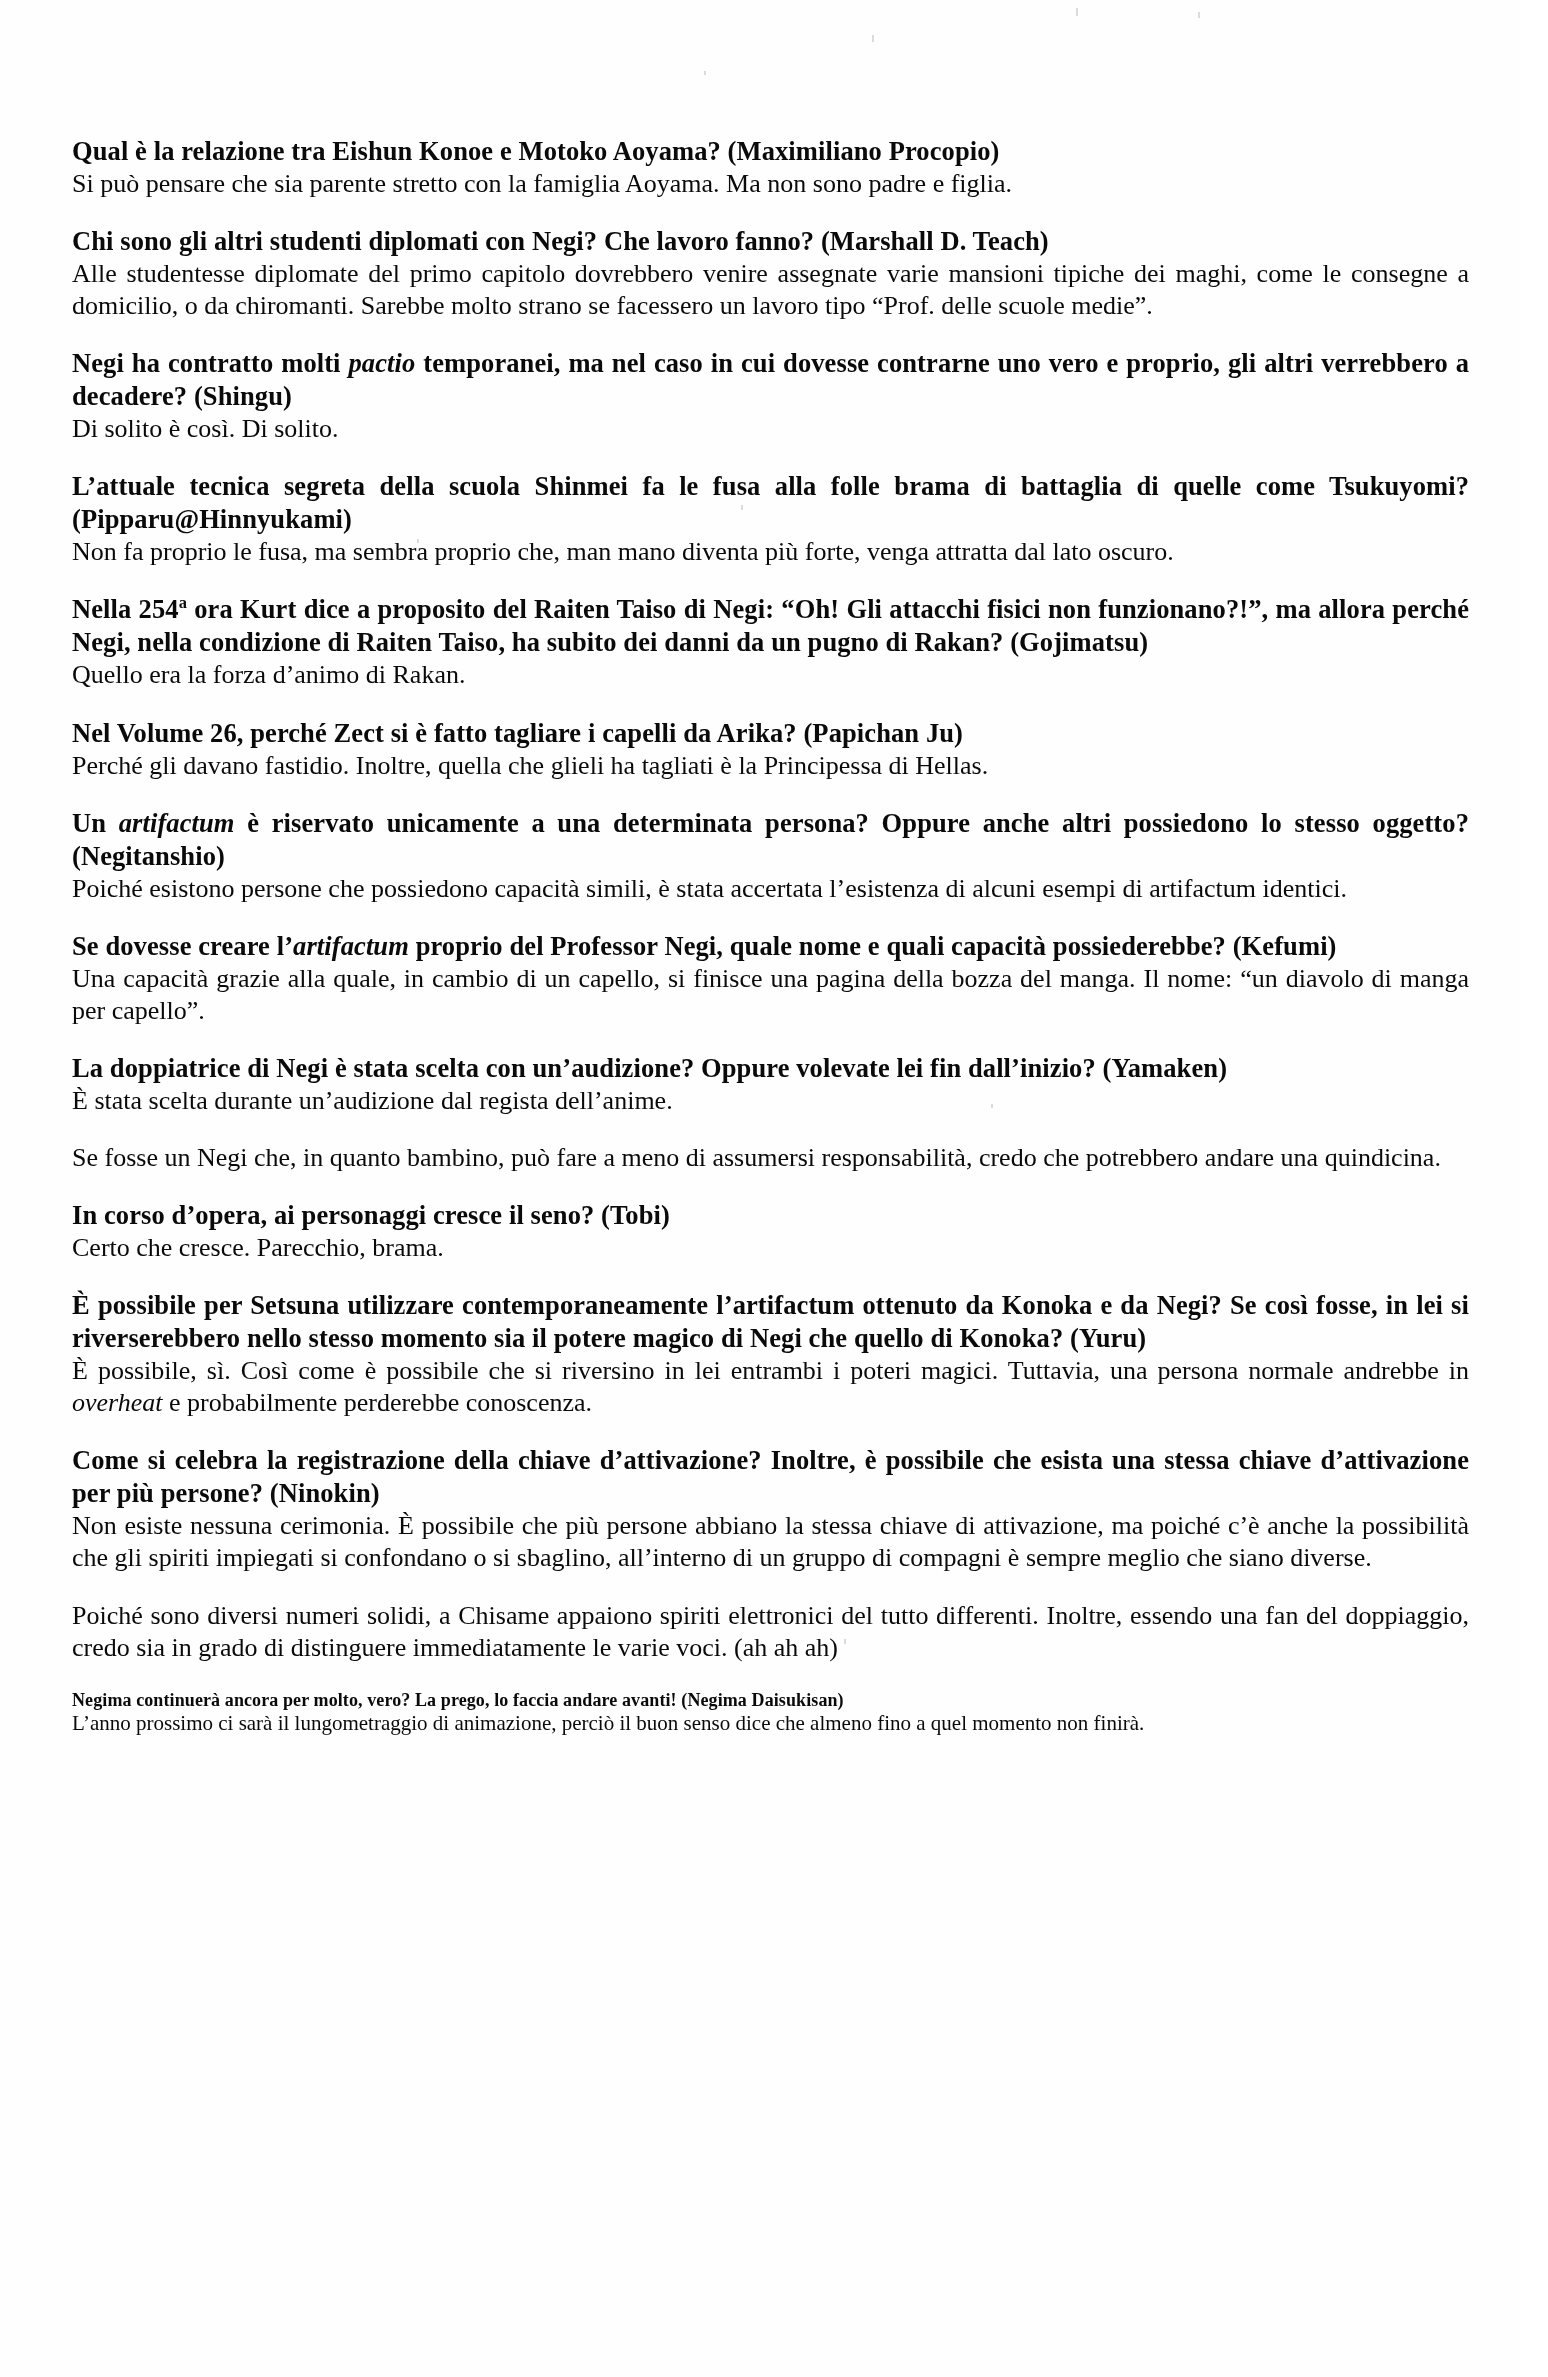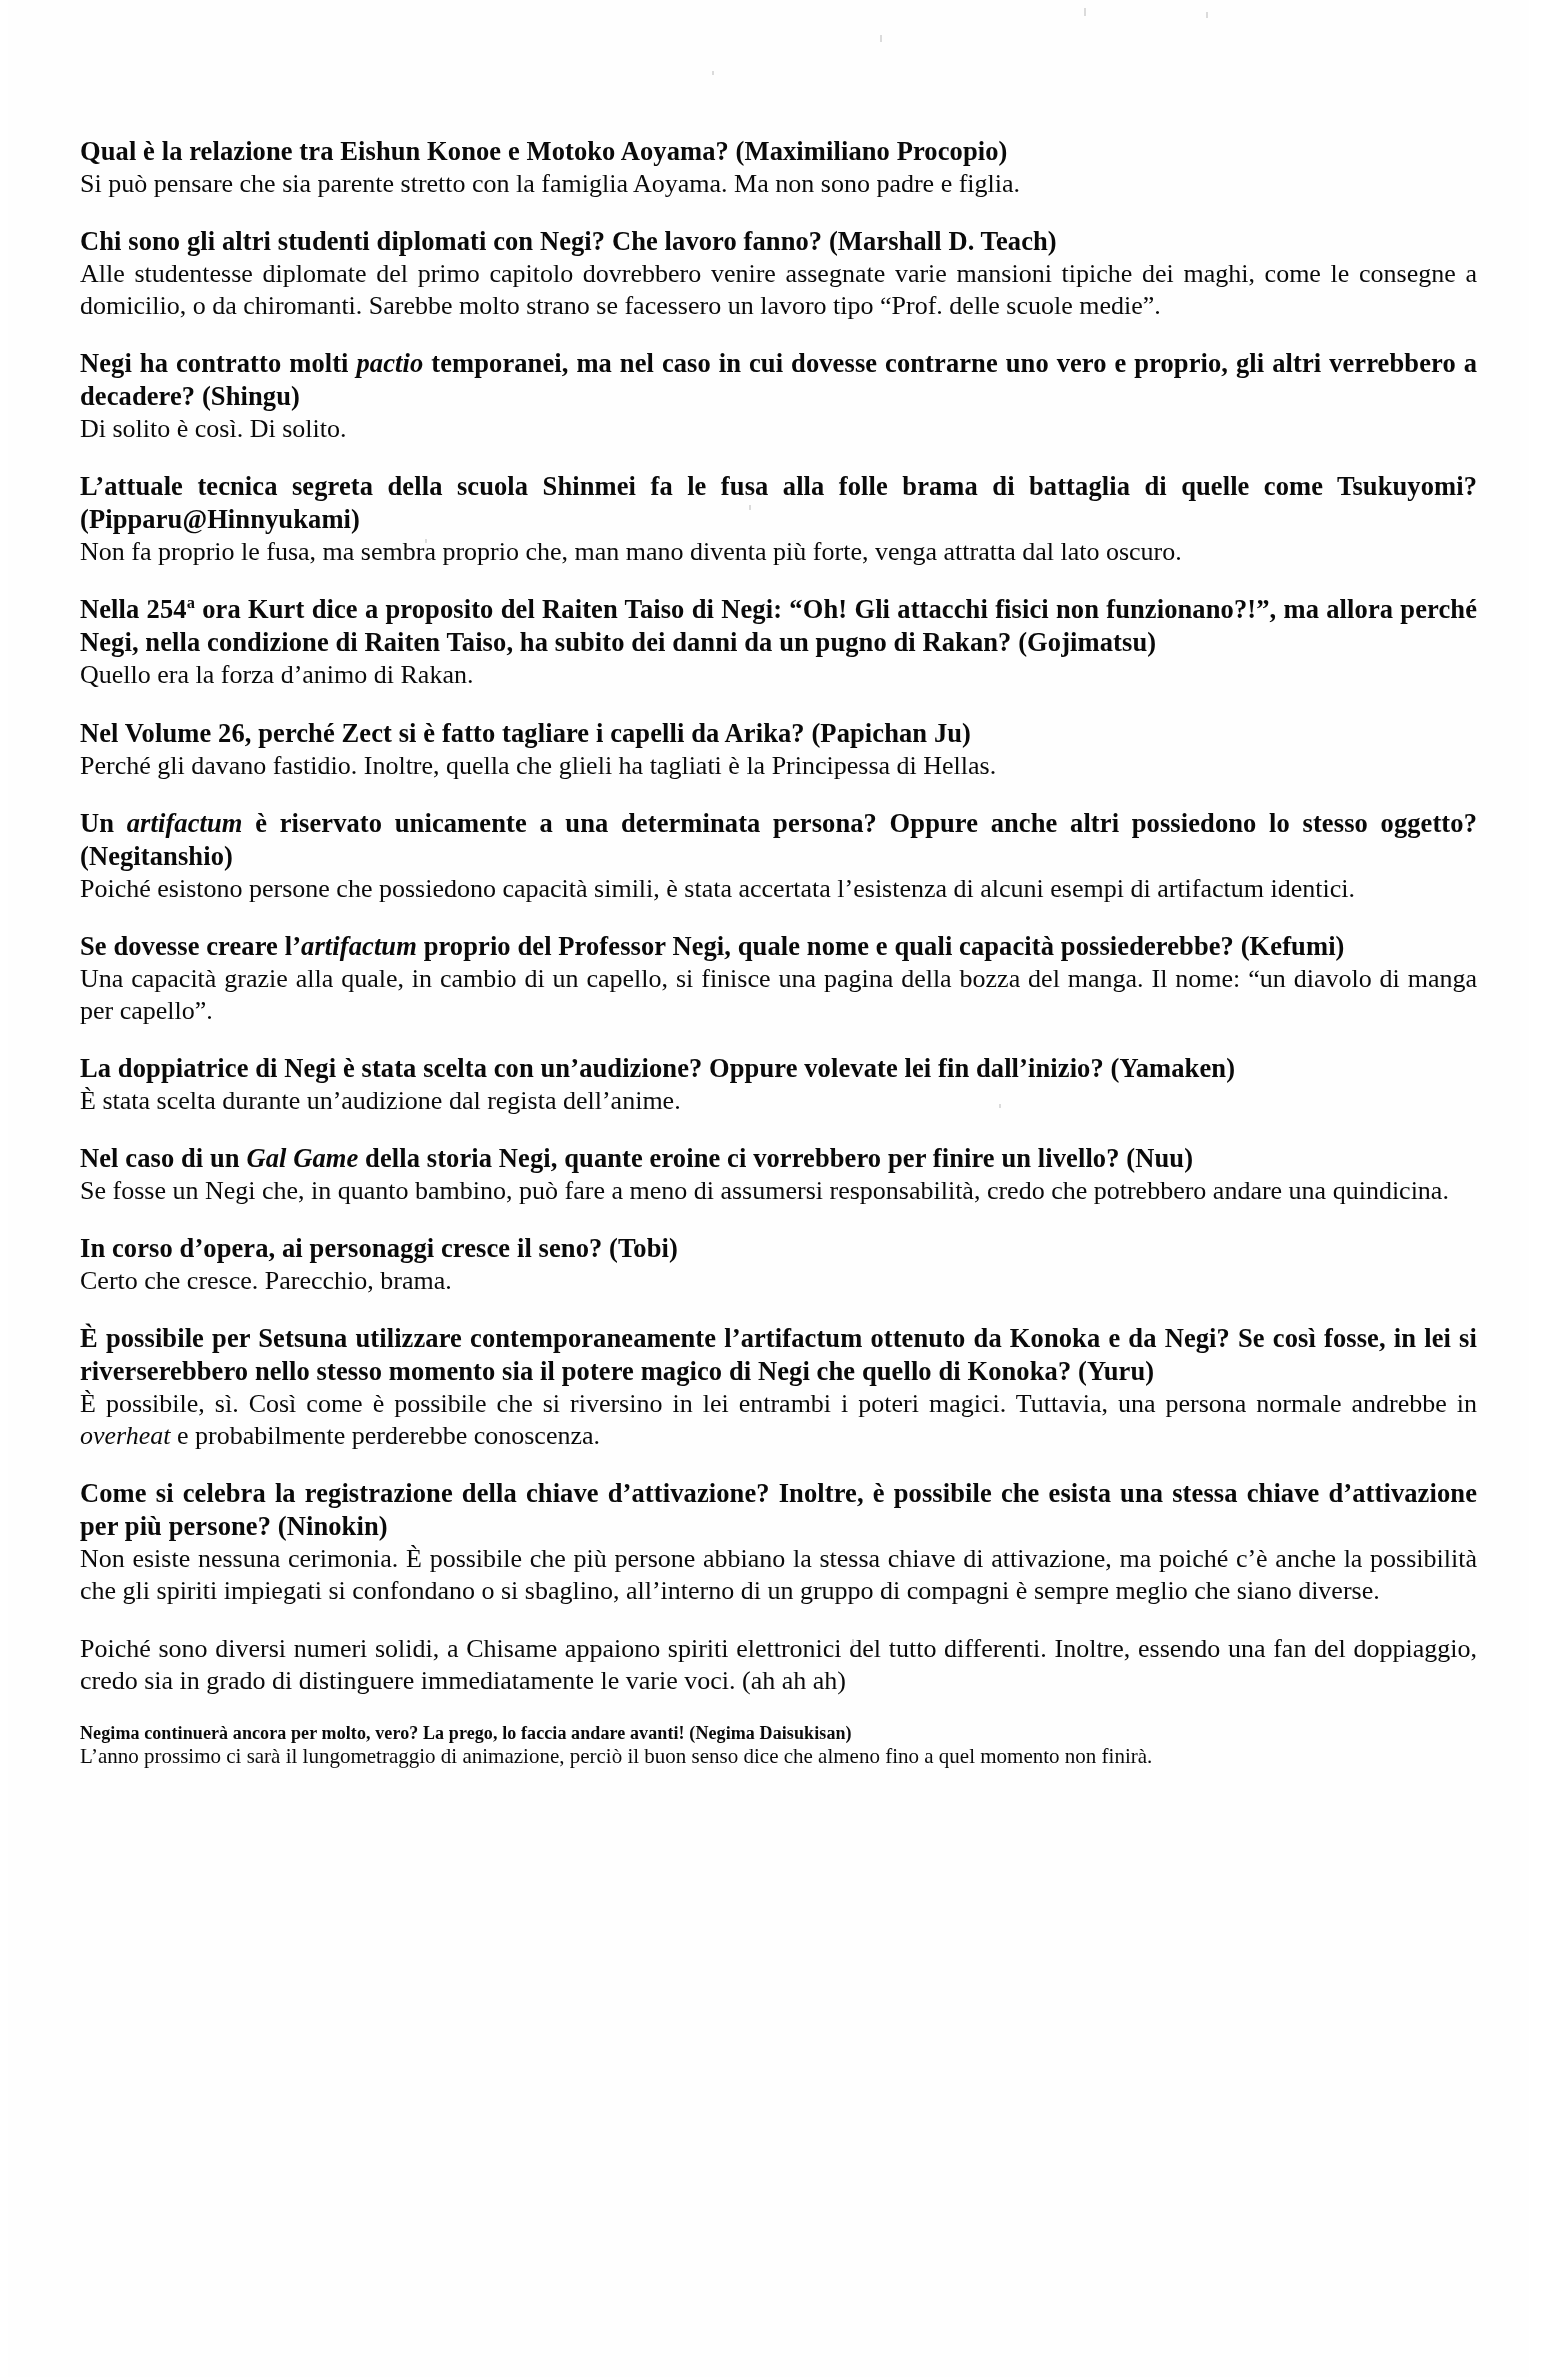--- a/index.html
+++ b/index.html
@@ -11,21 +11,21 @@
   body {
     width: 1549px;
     height: 2377px;
     position: relative;
     font-family: "Liberation Serif", "DejaVu Serif", serif;
     color: #0a0a0a;
     overflow: hidden;
   }
   #page {
     position: absolute;
-    left: 8px; top: 0;
+    left: 0; top: 0;
     width: 1521px;
     height: 2377px;
     background: #fefefe;
   }
   .speck {
     position: absolute;
     background: #bdbdbd;
     opacity: .55;
   }
   #content {
@@ -127,21 +127,20 @@
       <p class="question"><span>Se dovesse creare l’</span><i>artifactum</i><span> proprio del Professor Negi, quale nome e quali capacità possiederebbe? (Kefumi)</span></p>
       <p class="answer">Una capacità grazie alla quale, in cambio di un capello, si finisce una pagina della bozza del manga. Il nome: “un diavolo di manga per capello”.</p>
     </div>
 
     <div class="qa-block">
       <p class="question">La doppiatrice di Negi è stata scelta con un’audizione? Oppure volevate lei fin dall’inizio? (Yamaken)</p>
       <p class="answer">È stata scelta durante un’audizione dal regista dell’anime.</p>
     </div>
 
     <div class="qa-block">
-      <p class="question"><span>Nel caso di un </span><i>Gal Game</i><span> della storia Negi, quante eroine ci vorrebbero per finire un livello? (Nuu)</span></p>
       <p class="answer">Se fosse un Negi che, in quanto bambino, può fare a meno di assumersi responsabilità, credo che potrebbero andare una quindicina.</p>
     </div>
 
     <div class="qa-block">
       <p class="question">In corso d’opera, ai personaggi cresce il seno? (Tobi)</p>
       <p class="answer">Certo che cresce. Parecchio, brama.</p>
     </div>
 
     <div class="qa-block">
       <p class="question">È possibile per Setsuna utilizzare contemporaneamente l’artifactum ottenuto da Konoka e da Negi? Se così fosse, in lei si riverserebbero nello stesso momento sia il potere magico di Negi che quello di Konoka? (Yuru)</p>

